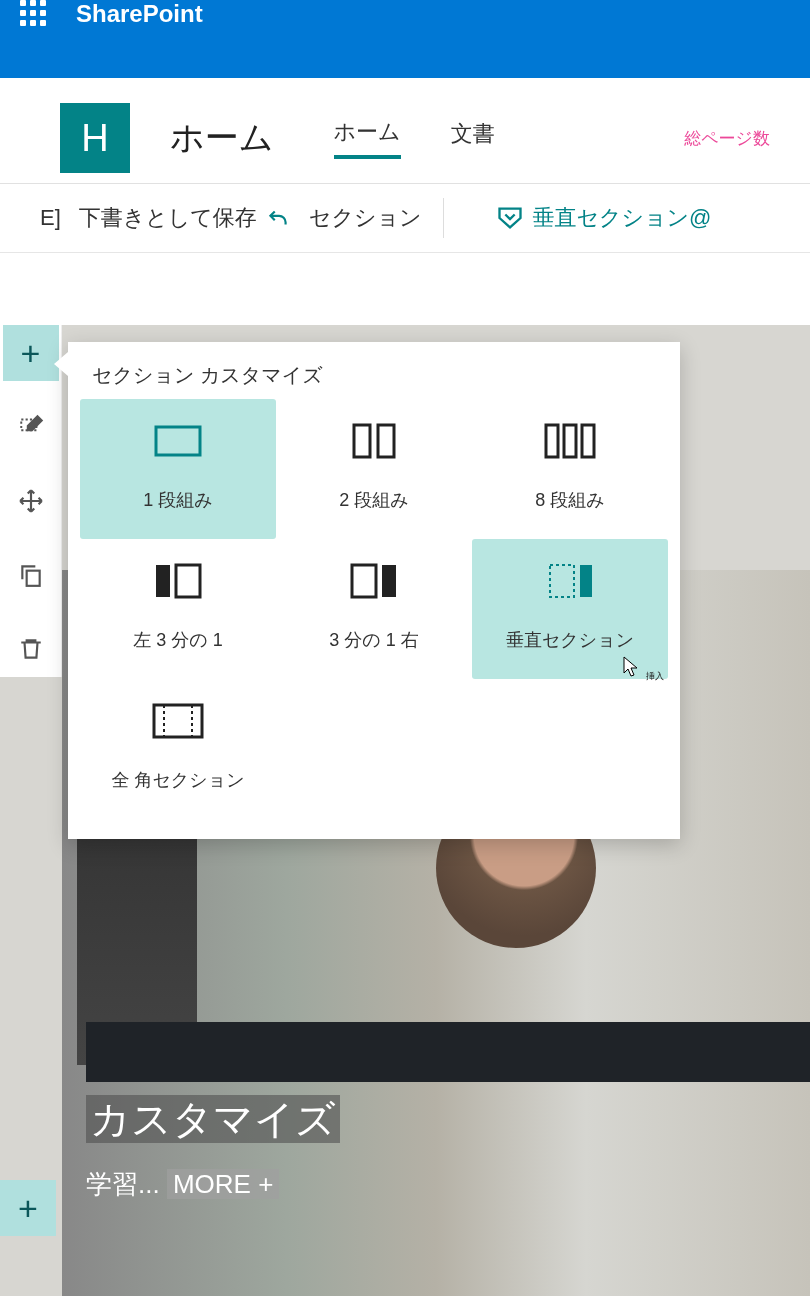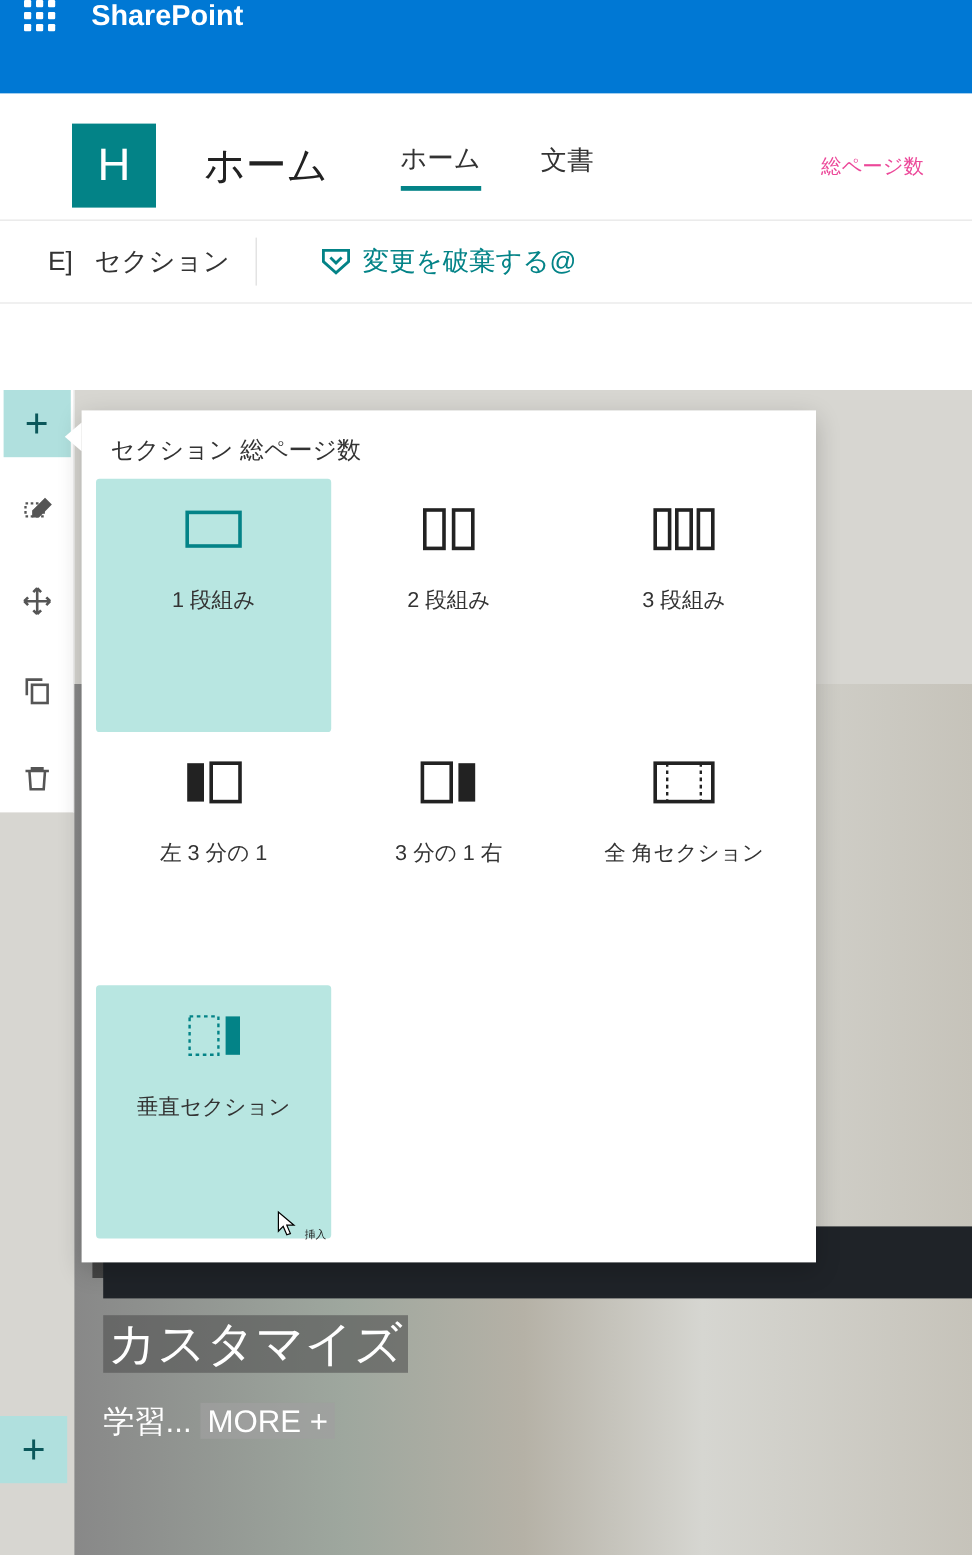--- a/index.html
+++ b/index.html
@@ -35,21 +35,21 @@
   .hero-title-block { position: absolute; left: 68px; bottom: 84px; right: 0; padding: 4px 0 10px 18px; }
   .hero-black { background: #1f2328; height: 60px; margin-bottom: 10px; width: 100%; }
   .hero-title { font-size: 40px; color: #fff; background: rgba(80,80,80,.6); display: inline; padding: 2px 4px; }
   .hero-sub { margin-top: 20px; font-size: 26px; color: #fff; }
   .hero-sub .more { background: rgba(160,160,160,.7); padding: 0 6px; }
 
   .flyout { position: absolute; top: 342px; left: 68px; width: 612px; background: #fff; box-shadow: 0 6px 20px rgba(0,0,0,.2); z-index: 50; }
   .flyout-pointer { position: absolute; left: -14px; top: 10px; width: 0; height: 0; border-top: 12px solid transparent; border-bottom: 12px solid transparent; border-right: 14px solid #fff; }
   .flyout-title { font-size: 20px; padding: 20px 24px 10px 24px; }
   .layout-grid { display: grid; grid-template-columns: repeat(3, 1fr); gap: 0; padding: 0 12px 20px 12px; }
-  .layout-cell { display: flex; flex-direction: column; align-items: center; justify-content: flex-start; height: 211px; cursor: pointer; padding-top: 22px; border-radius: 3px; text-align:right; }
+  .layout-cell { display: flex; flex-direction: column; align-items: center; justify-content: flex-start; height: 140px; cursor: pointer; padding-top: 22px; border-radius: 3px; text-align:right; }
   .layout-cell.selected { background: #b8e6e1; }
   .layout-cell.hover { background: #b8e6e1; }
   .layout-label { margin-top: 24px; font-size: 18px; color: #333; }
   .layout-icon svg { width: 56px; height: 40px; }
   .cursor-pointer { position: absolute; right: 4px; bottom: -4px; font-size: 14px; color: #222; }
 </style>
 </head>
 <body>
 
 <div class="top-bar">
@@ -73,29 +73,36 @@
   <div class="nav-tabs">
     <div class="nav-tab active">ホーム</div>
     <div class="nav-tab">文書</div>
   </div>
   <div class="page-count">総ページ数</div>
 </div>
 
 <div class="command-bar">
   <span>E]</span>
   <div class="cmd-item">
+    <span>下書きとして保存</span>
+    <svg width="26" height="26" viewBox="0 0 24 24" fill="none" stroke="#038387" stroke-width="2">
+        <path d="M9 14l-4-4 4-4"></path>
+        <path d="M5 10h8a6 6 0 0 1 6 6v2"></path>
+      </svg>
+  </div>
+  <div class="cmd-item">
     <span>セクション</span>
   </div>
   <div class="cmd-sep"></div>
   <div class="cmd-item discard">
     <svg width="28" height="28" viewBox="0 0 24 24" fill="none" stroke="#038387" stroke-width="2">
         <path d="M3 12l9 8 9-8V4H3z"></path>
         <path d="M8 9l4 4 4-4"></path>
       </svg>
-    <span>変更を破棄する@</span>
+    <span>垂直セクション@</span>
   </div>
 </div>
 
 <div class="canvas-area">
   <div class="canvas-rail">
     <div class="rail-btn plus">+</div>
     <div class="rail-btn">
       <svg width="26" height="26" viewBox="0 0 24 24" fill="none" stroke="#555" stroke-width="1.8">
           <rect x="3" y="5" width="14" height="10" stroke-dasharray="2 2"></rect>
           <path d="M18 2l4 4-9 9H9v-4z" fill="#555"></path>
@@ -127,21 +134,21 @@
       <span>学習</span><span>...  </span>
       <span class="more">MORE +</span>
     </div>
   </div>
 
   <div class="rail-bottom-plus">+</div>
 </div>
 
 <div class="flyout">
   <div class="flyout-pointer"></div>
-  <div class="flyout-title">セクション 総ページ数</div>
+  <div class="flyout-title">セクション カスタマイズ</div>
   <div class="layout-grid">
 
     <div class="layout-cell selected">
       <div class="layout-icon">
         <svg viewBox="0 0 56 40">
             <rect x="6" y="6" width="44" height="28" fill="none" stroke="#038387" stroke-width="3"></rect>
           </svg>
       </div>
       <div class="layout-label">1 段組み</div>
     </div>
@@ -157,64 +164,64 @@
     </div>
 
     <div class="layout-cell">
       <div class="layout-icon">
         <svg viewBox="0 0 56 40">
             <rect x="4" y="4" width="12" height="32" fill="none" stroke="#222" stroke-width="3"></rect>
             <rect x="22" y="4" width="12" height="32" fill="none" stroke="#222" stroke-width="3"></rect>
             <rect x="40" y="4" width="12" height="32" fill="none" stroke="#222" stroke-width="3"></rect>
           </svg>
       </div>
-      <div class="layout-label">3 段組み</div>
+      <div class="layout-label">8 段組み</div>
     </div>
 
     <div class="layout-cell">
       <div class="layout-icon">
         <svg viewBox="0 0 56 40">
             <rect x="6" y="4" width="14" height="32" fill="#222"></rect>
             <rect x="26" y="4" width="24" height="32" fill="none" stroke="#222" stroke-width="3"></rect>
           </svg>
       </div>
       <div class="layout-label">左 3 分の 1</div>
     </div>
 
     <div class="layout-cell">
       <div class="layout-icon">
         <svg viewBox="0 0 56 40">
             <rect x="6" y="4" width="24" height="32" fill="none" stroke="#222" stroke-width="3"></rect>
             <rect x="36" y="4" width="14" height="32" fill="#222"></rect>
           </svg>
       </div>
       <div class="layout-label">3 分の 1 右</div>
-    </div>
-
-    <div class="layout-cell">
-      <div class="layout-icon">
-        <svg viewBox="0 0 56 40">
-            <rect x="4" y="4" width="48" height="32" fill="none" stroke="#222" stroke-width="3"></rect>
-            <line x1="14" y1="4" x2="14" y2="36" stroke="#222" stroke-width="2" stroke-dasharray="3 3"></line>
-            <line x1="42" y1="4" x2="42" y2="36" stroke="#222" stroke-width="2" stroke-dasharray="3 3"></line>
-          </svg>
-      </div>
-      <div class="layout-label">全 角セクション</div>
     </div>
 
     <div class="layout-cell hover" style="position:relative;">
       <div class="layout-icon">
         <svg viewBox="0 0 56 40">
             <rect x="8" y="4" width="24" height="32" fill="none" stroke="#038387" stroke-width="2" stroke-dasharray="3 3"></rect>
             <rect x="38" y="4" width="12" height="32" fill="#038387"></rect>
           </svg>
       </div>
       <div class="layout-label">垂直セクション</div>
       <div class="cursor-pointer">
         <svg width="20" height="24" viewBox="0 0 20 24">
             <path d="M2 2l0 16 4-4 3 7 3-1-3-7 6 0z" fill="#fff" stroke="#000" stroke-width="1"></path>
           </svg>
         <span style="font-size:9px;">挿入</span>
       </div>
     </div>
 
+    <div class="layout-cell">
+      <div class="layout-icon">
+        <svg viewBox="0 0 56 40">
+            <rect x="4" y="4" width="48" height="32" fill="none" stroke="#222" stroke-width="3"></rect>
+            <line x1="14" y1="4" x2="14" y2="36" stroke="#222" stroke-width="2" stroke-dasharray="3 3"></line>
+            <line x1="42" y1="4" x2="42" y2="36" stroke="#222" stroke-width="2" stroke-dasharray="3 3"></line>
+          </svg>
+      </div>
+      <div class="layout-label">全 角セクション</div>
+    </div>
+
   </div>
 </div>
 
 </body></html>

